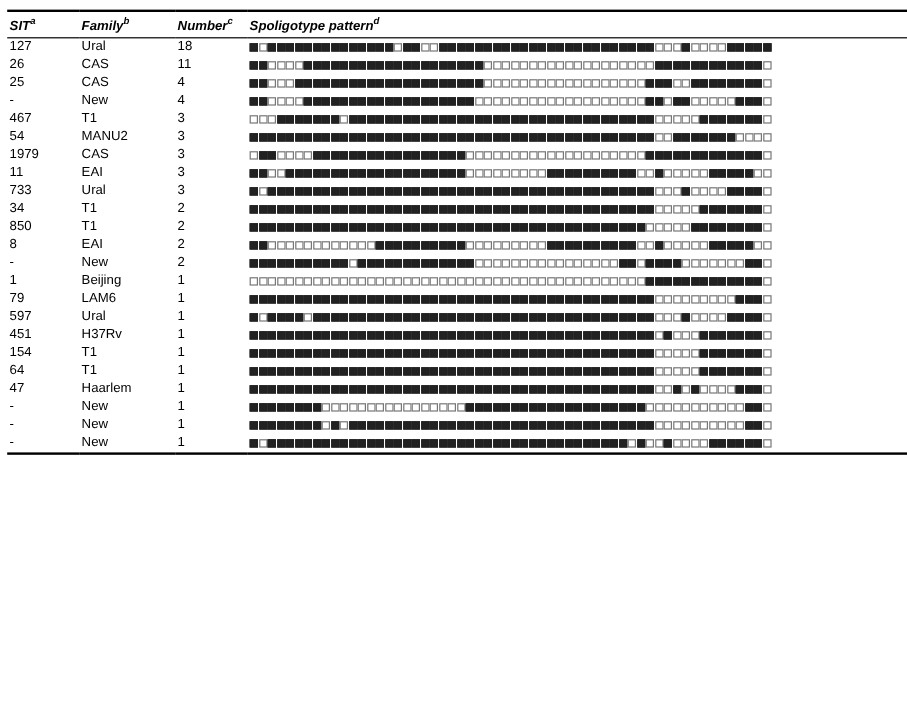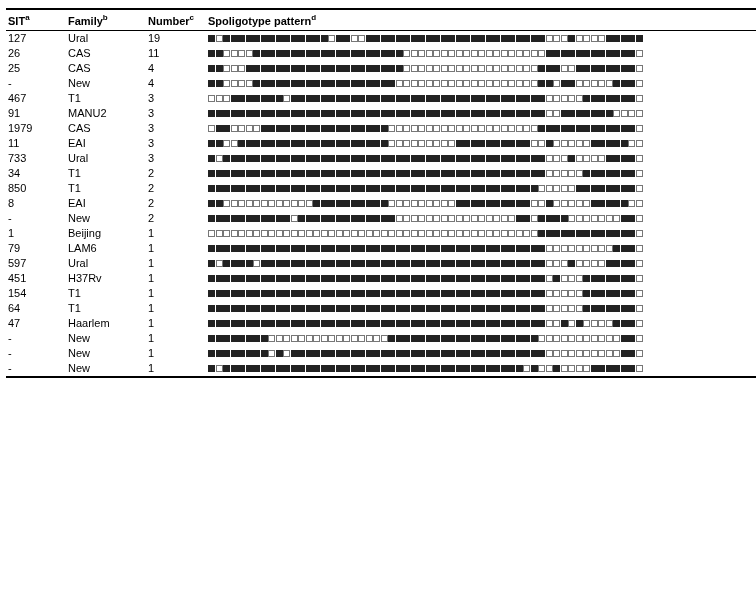--- a/index.html
+++ b/index.html
@@ -26,20 +26,21 @@
     col.number { width: 60px; }
     col.spoli { width: 556px; }
     thead tr th {
       font-weight: bold;
       font-size: 11px;
       text-align: left;
       border-top: 2px solid #000;
       border-bottom: 1px solid #000;
       padding: 3px 2px;
       vertical-align: bottom;
+      font-style: italic;
     }
     thead tr th sup {
       font-size: 8px;
     }
     tbody tr td {
       padding: 1.5px 2px;
       vertical-align: middle;
       font-size: 11px;
       border-bottom: none;
     }
@@ -91,21 +92,21 @@
         </th>
         <th>
           <span>Spoligotype pattern</span><sup>d</sup>
         </th>
       </tr>
     </thead>
     <tbody id="table-body">
     <tr>
           <td>127</td>
           <td>Ural</td>
-          <td>19</td>
+          <td>18</td>
           <td>
             <div class="spoli-cell">
               <span class="sq sq-filled"></span>
               <span class="sq sq-empty"></span>
               <span class="sq sq-filled"></span>
               <span class="sq sq-filled"></span>
               <span class="sq sq-filled"></span>
               <span class="sq sq-filled"></span>
               <span class="sq sq-filled"></span>
               <span class="sq sq-filled"></span>
@@ -424,21 +425,21 @@
               <span class="sq sq-filled"></span>
               <span class="sq sq-filled"></span>
               <span class="sq sq-filled"></span>
               <span class="sq sq-filled"></span>
               <span class="sq sq-filled"></span>
               <span class="sq sq-empty"></span>
             </div>
           </td>
         </tr>
         <tr>
-          <td>91</td>
+          <td>54</td>
           <td>MANU2</td>
           <td>3</td>
           <td>
             <div class="spoli-cell">
               <span class="sq sq-filled"></span>
               <span class="sq sq-filled"></span>
               <span class="sq sq-filled"></span>
               <span class="sq sq-filled"></span>
               <span class="sq sq-filled"></span>
               <span class="sq sq-filled"></span>

